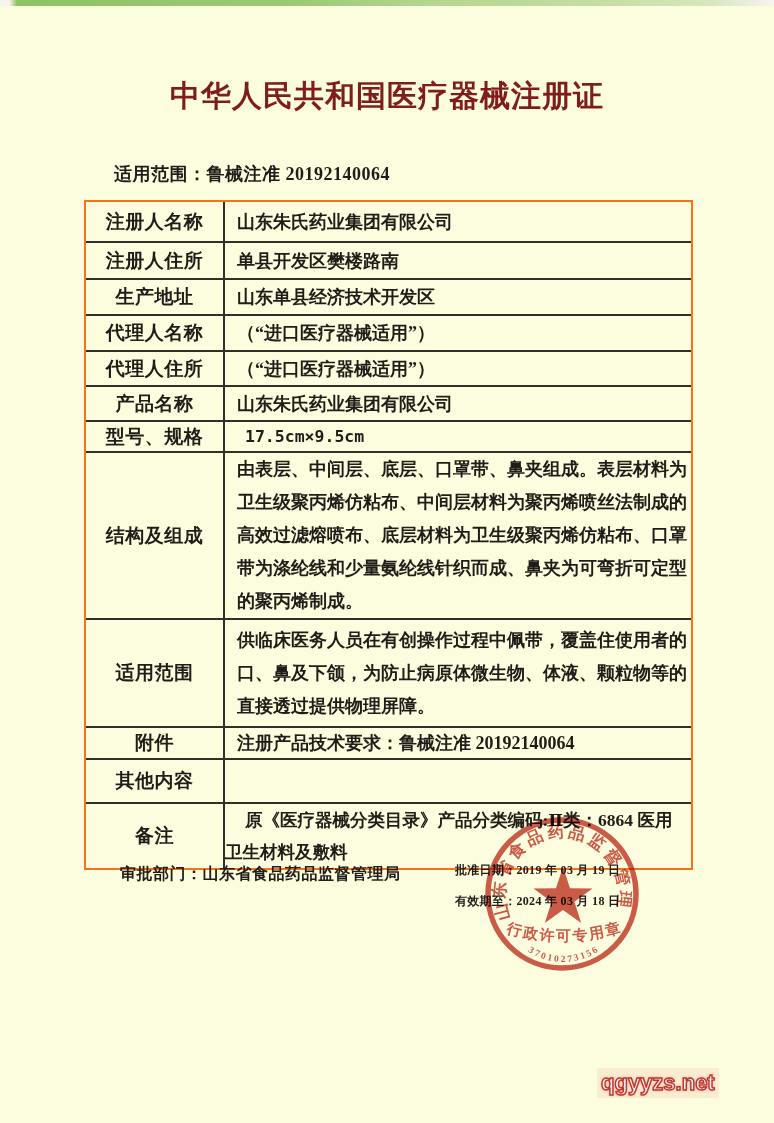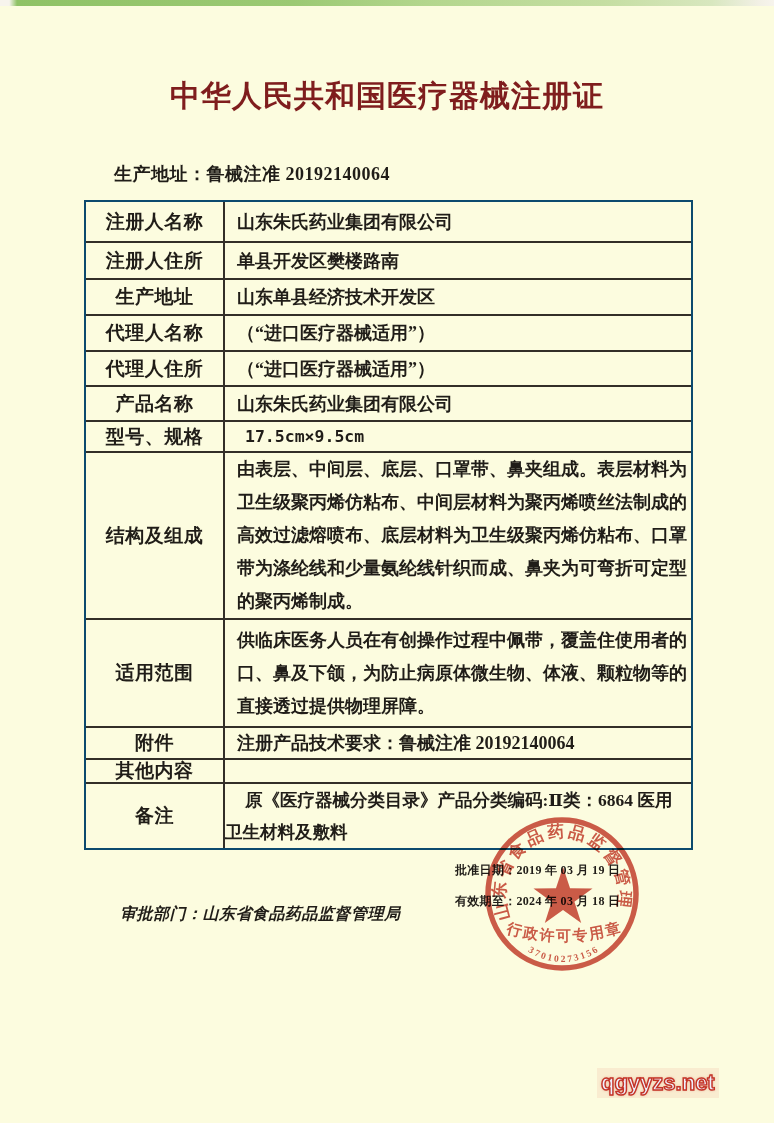--- a/index.html
+++ b/index.html
@@ -20,21 +20,21 @@
   .doc-title{
     position:absolute;top:76px;left:0;width:774px;text-align:center;
     font-size:30px;font-weight:700;letter-spacing:1px;color:#7f1d1d;
   }
   .reg-line{
     position:absolute;top:162px;left:114px;
     font-size:18px;font-weight:700;letter-spacing:.5px;
   }
   .cert-table{
     position:absolute;top:200px;left:84px;width:609px;
-    border:2px solid #0c4a6e;
+    border:2px solid #f97316;
     box-sizing:border-box;
     background:transparent;
   }
   .tr{display:flex;box-sizing:border-box;}
   .tr + .tr{border-top:2px solid #332f28;}
   .th{
     width:139px;flex:0 0 139px;box-sizing:border-box;
     border-right:2px solid #332f28;
     display:flex;align-items:center;justify-content:center;
     font-size:19px;font-weight:600;letter-spacing:.5px;
@@ -43,29 +43,29 @@
   .td{
     flex:1;box-sizing:border-box;
     display:flex;align-items:center;
     padding-left:12px;padding-right:4px;
     font-size:18px;font-weight:600;
   }
   .td span{white-space:pre-line;}
   .r0{height:39px}.r1{height:37px}.r2{height:36px}.r3{height:36px}
   .r4{height:35px}.r5{height:35px}.r6{height:31px}
   .r7{height:167px}.r8{height:108px}
-  .r9{height:32px}.r10{height:24px}.r11{height:66px}
+  .r9{height:32px}.r10{height:44px}.r11{height:66px}
   .r6 .td{font-family:"DejaVu Sans Mono","Liberation Mono",monospace;font-size:16.5px;font-weight:600;padding-left:20px;}
   .r7 .td{line-height:33px;}
   .r8 .td{line-height:33px;}
   .r11 .td{line-height:32px;font-size:17.5px;padding-left:0;}
   .r11 .td span{display:block;text-indent:20px;}
   .footer-dept{
-    position:absolute;left:120px;top:904px;
-    font-size:16px;font-weight:600;letter-spacing:.5px;font-style:italic;
+    position:absolute;left:120px;top:864px;
+    font-size:16px;font-weight:600;letter-spacing:.5px;
   }
   .footer-dates{
     position:absolute;left:455px;top:855px;
     font-size:12px;font-weight:700;line-height:31px;letter-spacing:.3px;
   }
   .seal{
     position:absolute;left:478px;top:808px;width:172px;height:180px;
     mix-blend-mode:multiply;opacity:.88;
     pointer-events:none;
   }
@@ -82,21 +82,21 @@
   }
 </style>
 </head>
 <body>
 
 <div class="page">
   <div class="scan-strip"></div>
 
   <div class="doc-title">中华人民共和国医疗器械注册证</div>
 
-  <div class="reg-line"><span>生产地址：</span><span>鲁械注准 20192140064</span></div>
+  <div class="reg-line"><span>适用范围：</span><span>鲁械注准 20192140064</span></div>
 
   <div class="cert-table">
     <div class="tr r0">
       <div class="th">注册人名称</div>
       <div class="td">
           <span>山东朱氏药业集团有限公司</span>
         </div>
     </div>
     <div class="tr r1">
       <div class="th">注册人住所</div>

